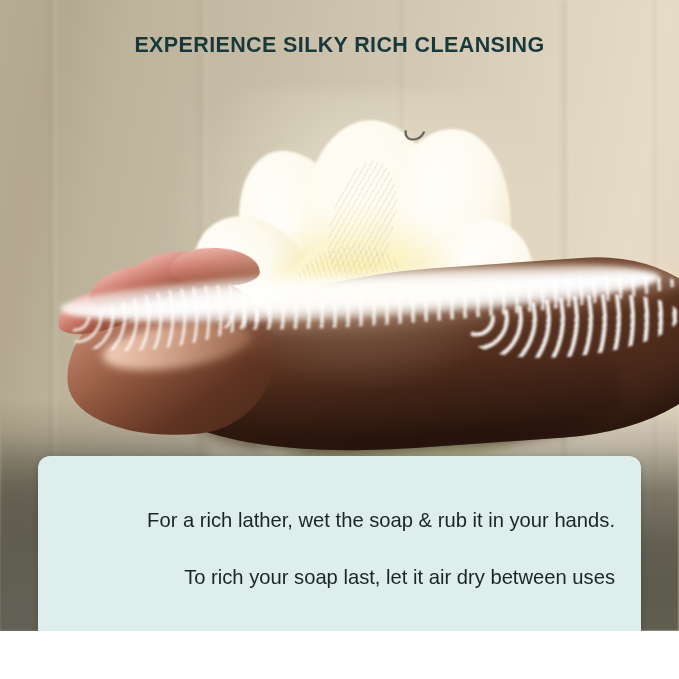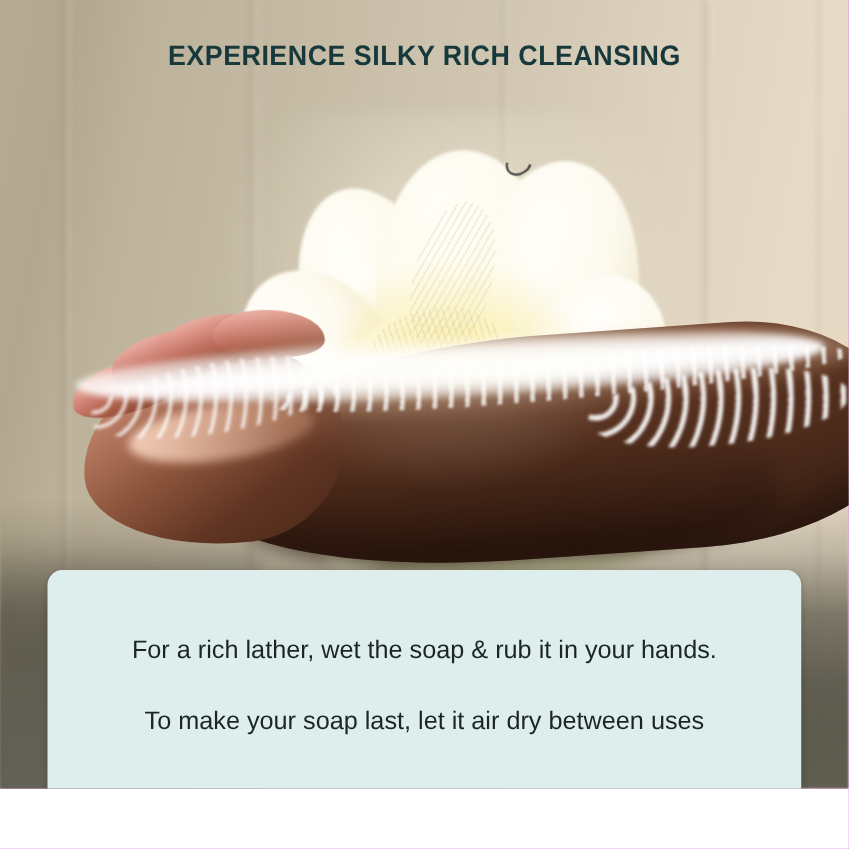--- a/index.html
+++ b/index.html
@@ -357,21 +357,21 @@
     left: 38px;
     top: 456px;
     width: 603px;
     height: 187px;
     box-sizing: border-box;
     background: #ddeeec;
     border-radius: 12px;
     z-index: 7;
     display: flex;
     flex-direction: column;
-    align-items: center;
+    align-items: flex-end;
     justify-content: center;
     padding: 8px 26px 10px;
     box-shadow: 0 2px 6px rgba(0,0,0,0.18);
   }
   .info-para {
     font-family: "Liberation Sans", sans-serif;
     font-size: 20.2px;
     line-height: 1.33;
     color: #1d2428;
     text-align: center;
@@ -439,17 +439,17 @@
 
   <div class="headings">
     <div class="eyebrow">EXPERIENCE SILKY RICH CLEANSING</div>
   </div>
 
   <div class="info-card">
     <p class="info-para">
       <span class="info-line">For a rich lather, wet the soap &amp; rub it in your hands.</span>
     </p>
     <p class="info-para second">
-      <span class="info-line">To make your soap last, let it air dry between uses</span>
+      <span class="info-line">To rich your soap last, let it air dry between uses</span>
     </p>
   </div>
 
 </div>
 
 </body></html>

